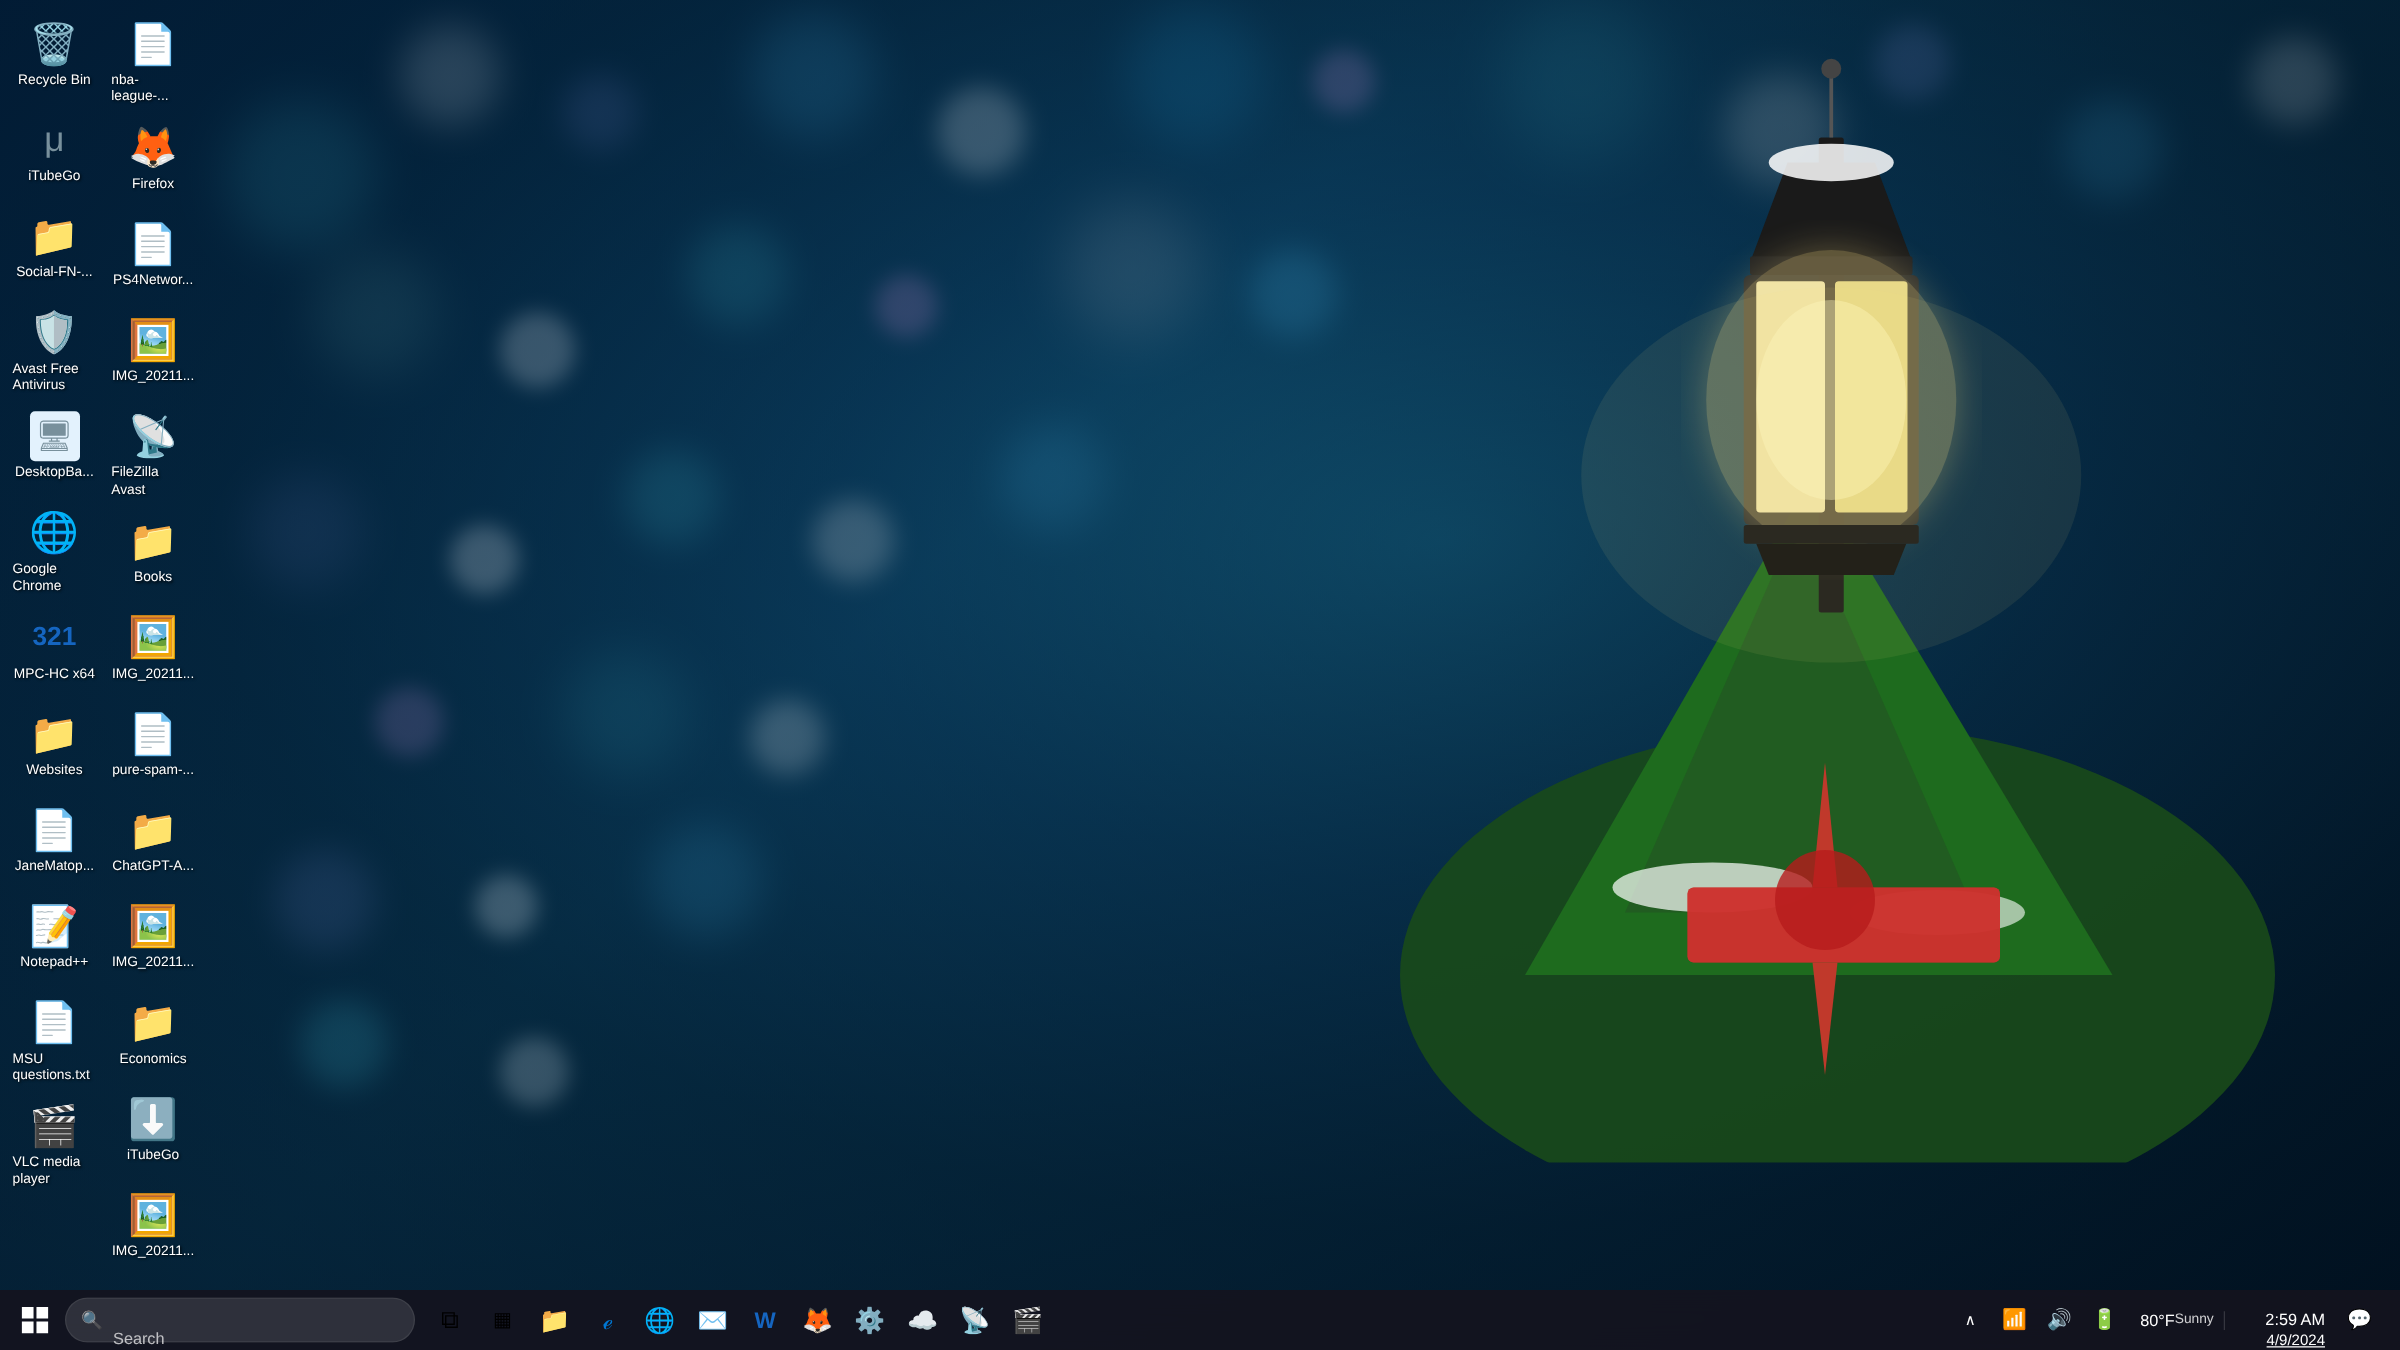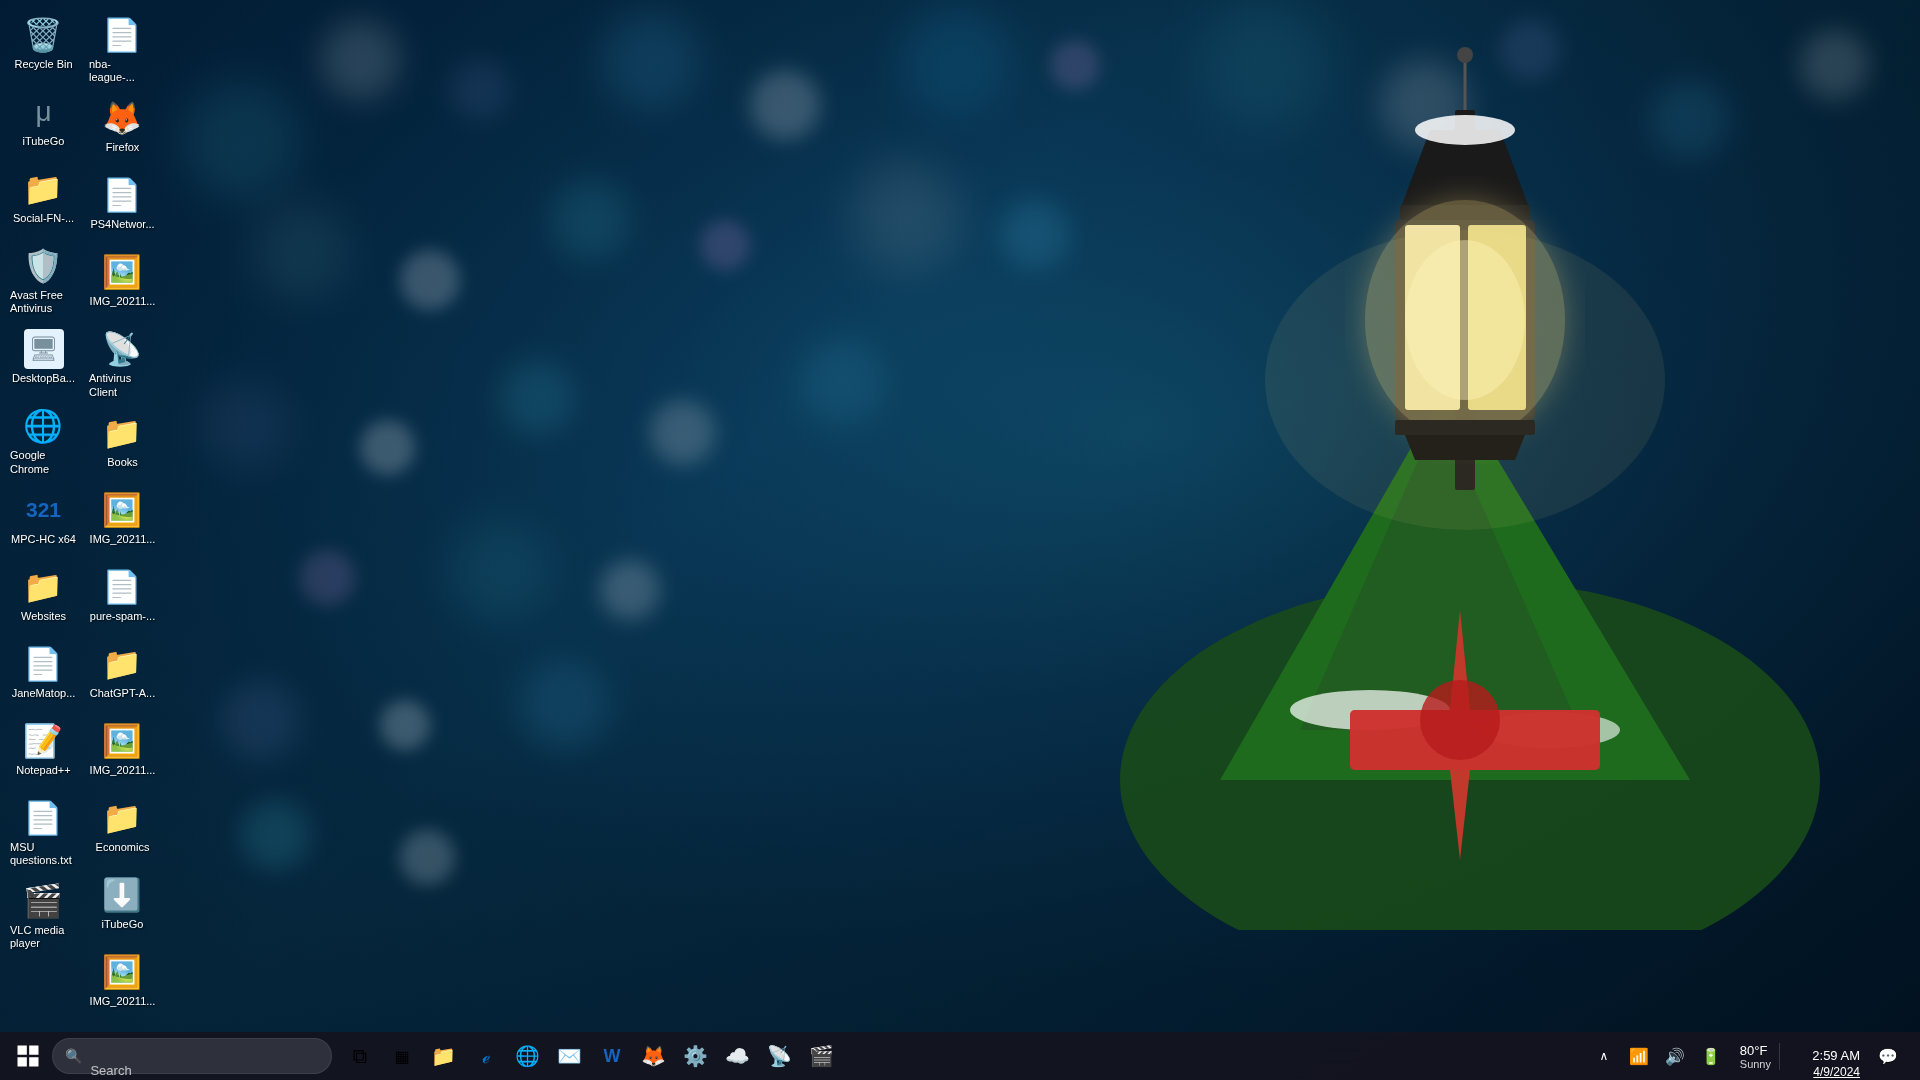--- a/index.html
+++ b/index.html
@@ -193,21 +193,21 @@
 
     .clock-date {
       font-size: 12px;
       color: white;
       line-height: 1.3;
       text-decoration: underline;
     }
 
     .weather-area {
       display: flex;
-      flex-direction: column;
+      flex-direction: row;
       align-items: flex-start;
       padding: 0 8px;
       border-right: 1px solid rgba(255,255,255,0.15);
       margin-right: 4px;
     }
 
     .weather-temp {
       font-size: 13px;
       color: white;
     }
@@ -385,21 +385,21 @@
     <div class="desktop-icon">
       <div class="icon-img">📄</div>
       <div class="icon-label">PS4Networ...</div>
     </div>
     <div class="desktop-icon">
       <div class="icon-img">🖼️</div>
       <div class="icon-label">IMG_20211...</div>
     </div>
     <div class="desktop-icon">
       <div class="icon-img">📡</div>
-      <div class="icon-label">Antivirus Client</div>
+      <div class="icon-label">FileZilla Avast</div>
     </div>
     <div class="desktop-icon">
       <div class="icon-img">📁</div>
       <div class="icon-label">Books</div>
     </div>
     <div class="desktop-icon">
       <div class="icon-img">🖼️</div>
       <div class="icon-label">IMG_20211...</div>
     </div>
 

